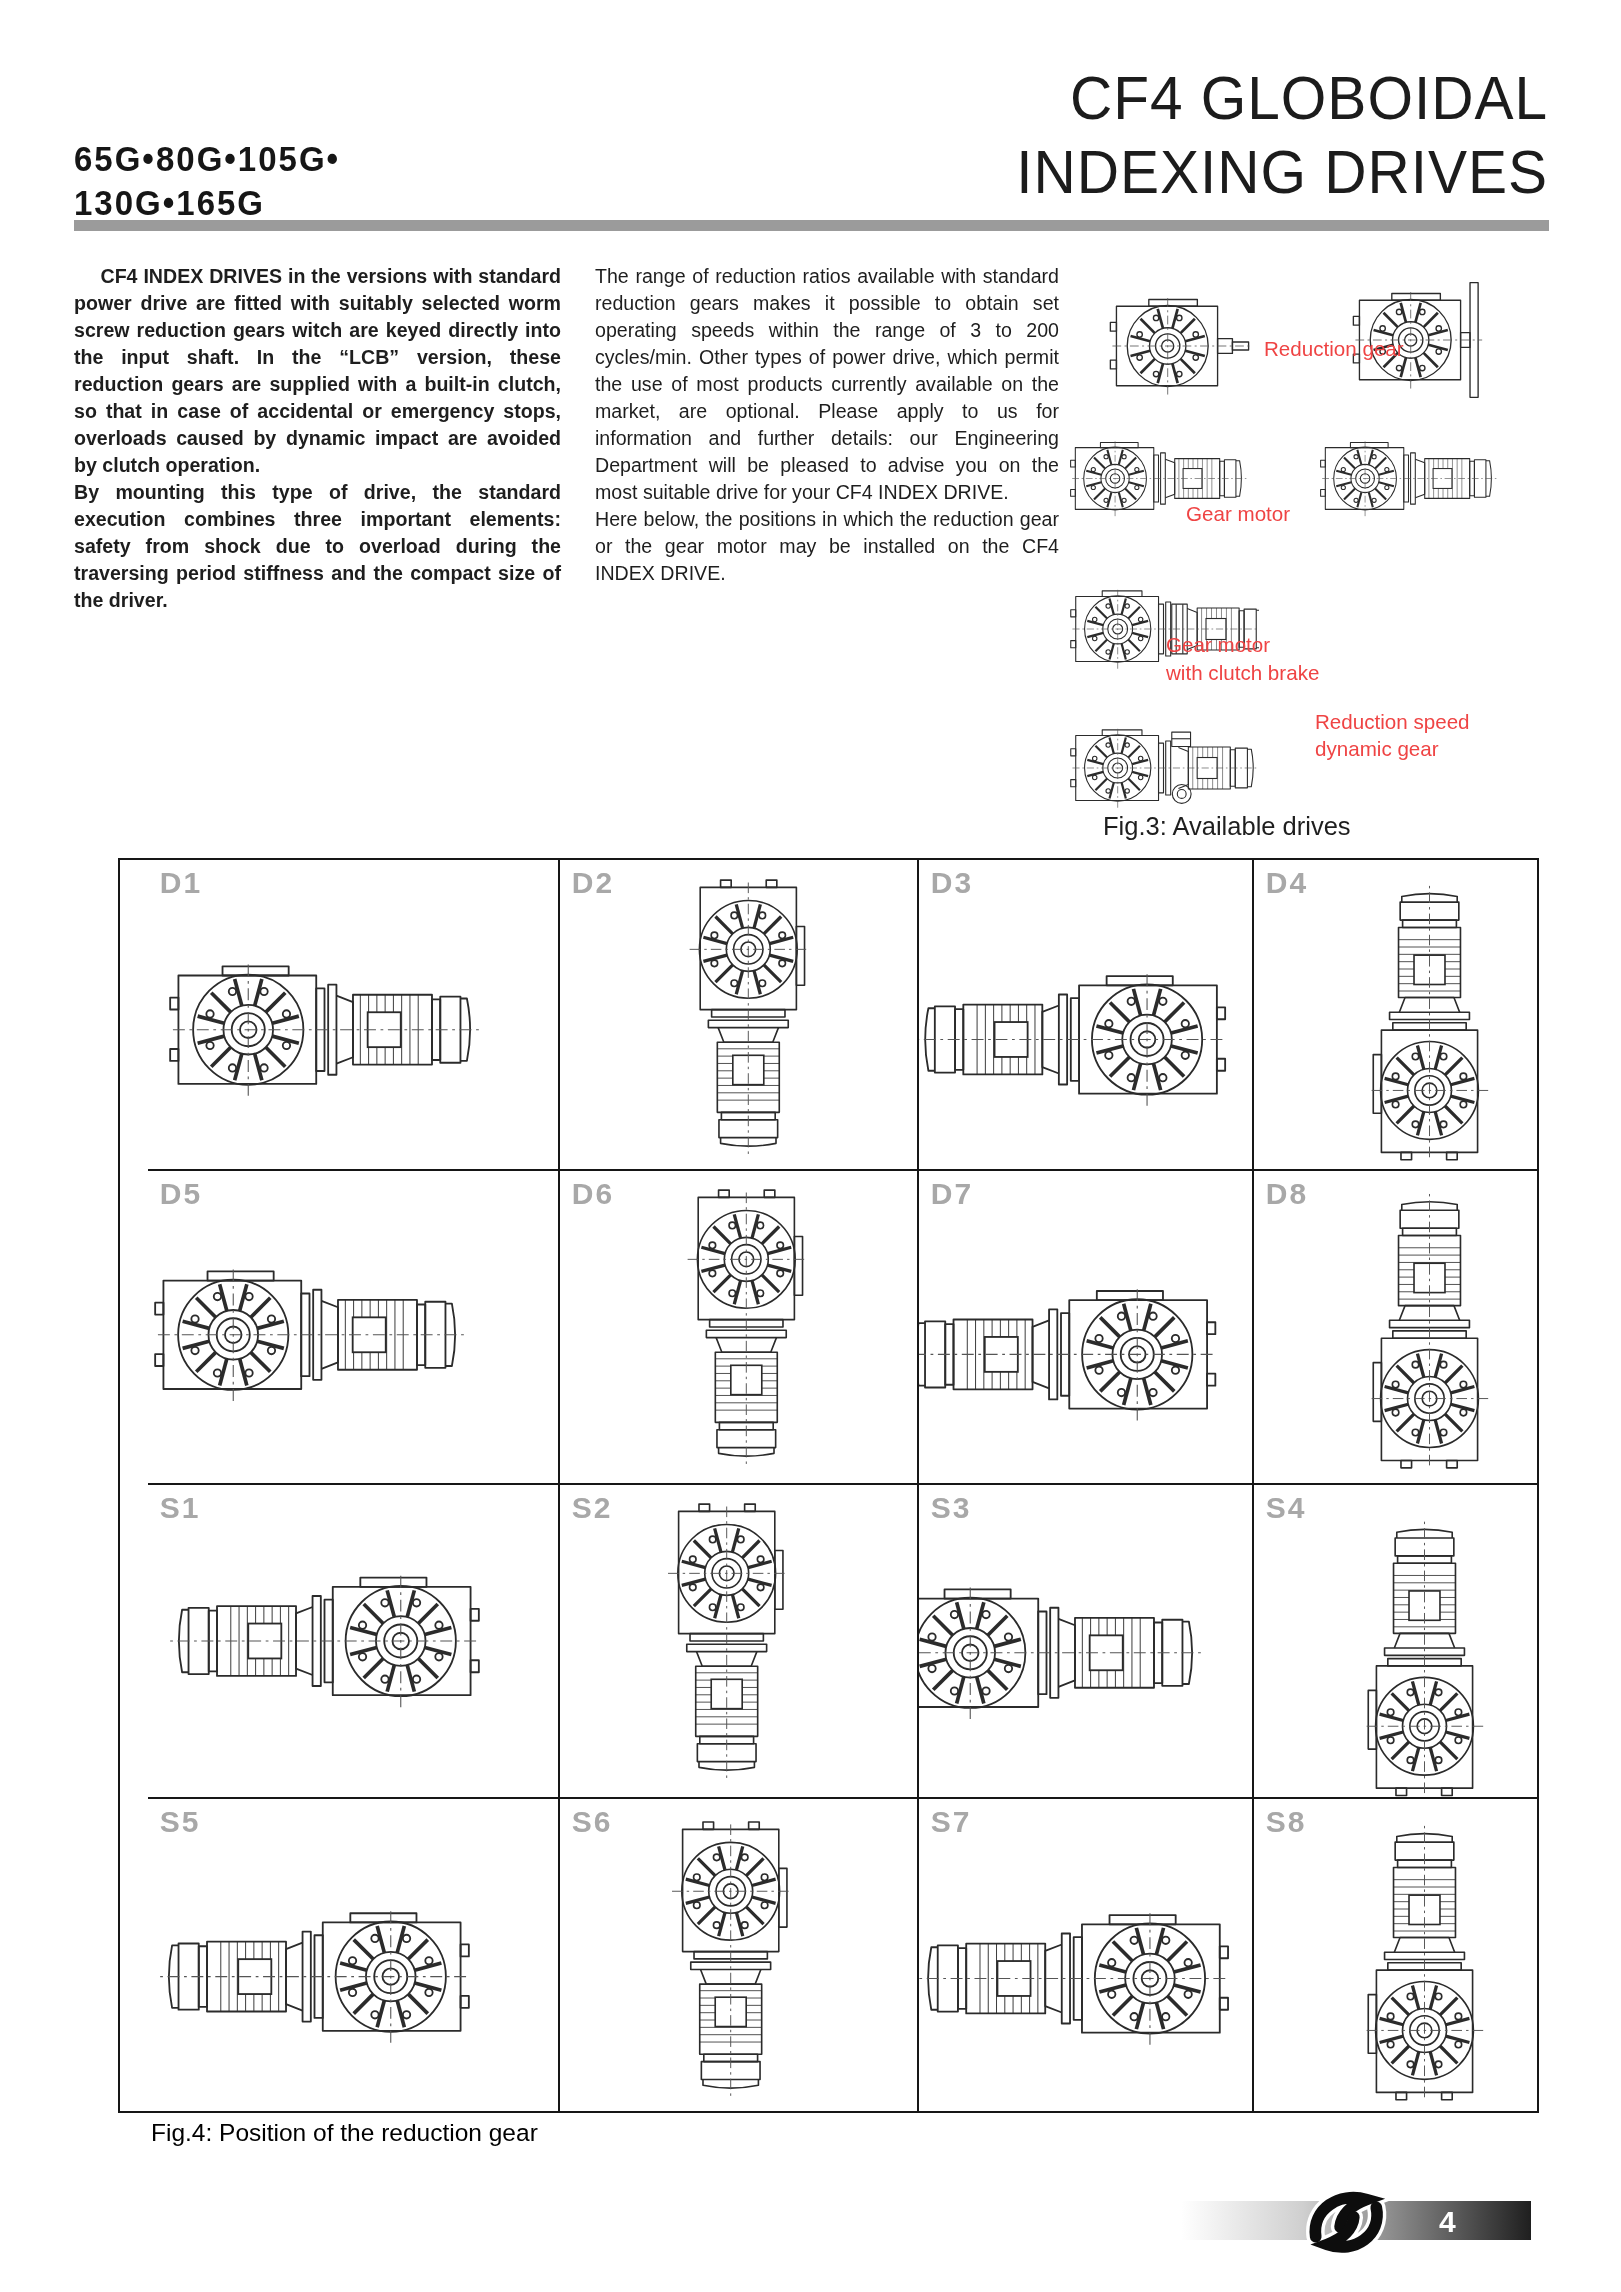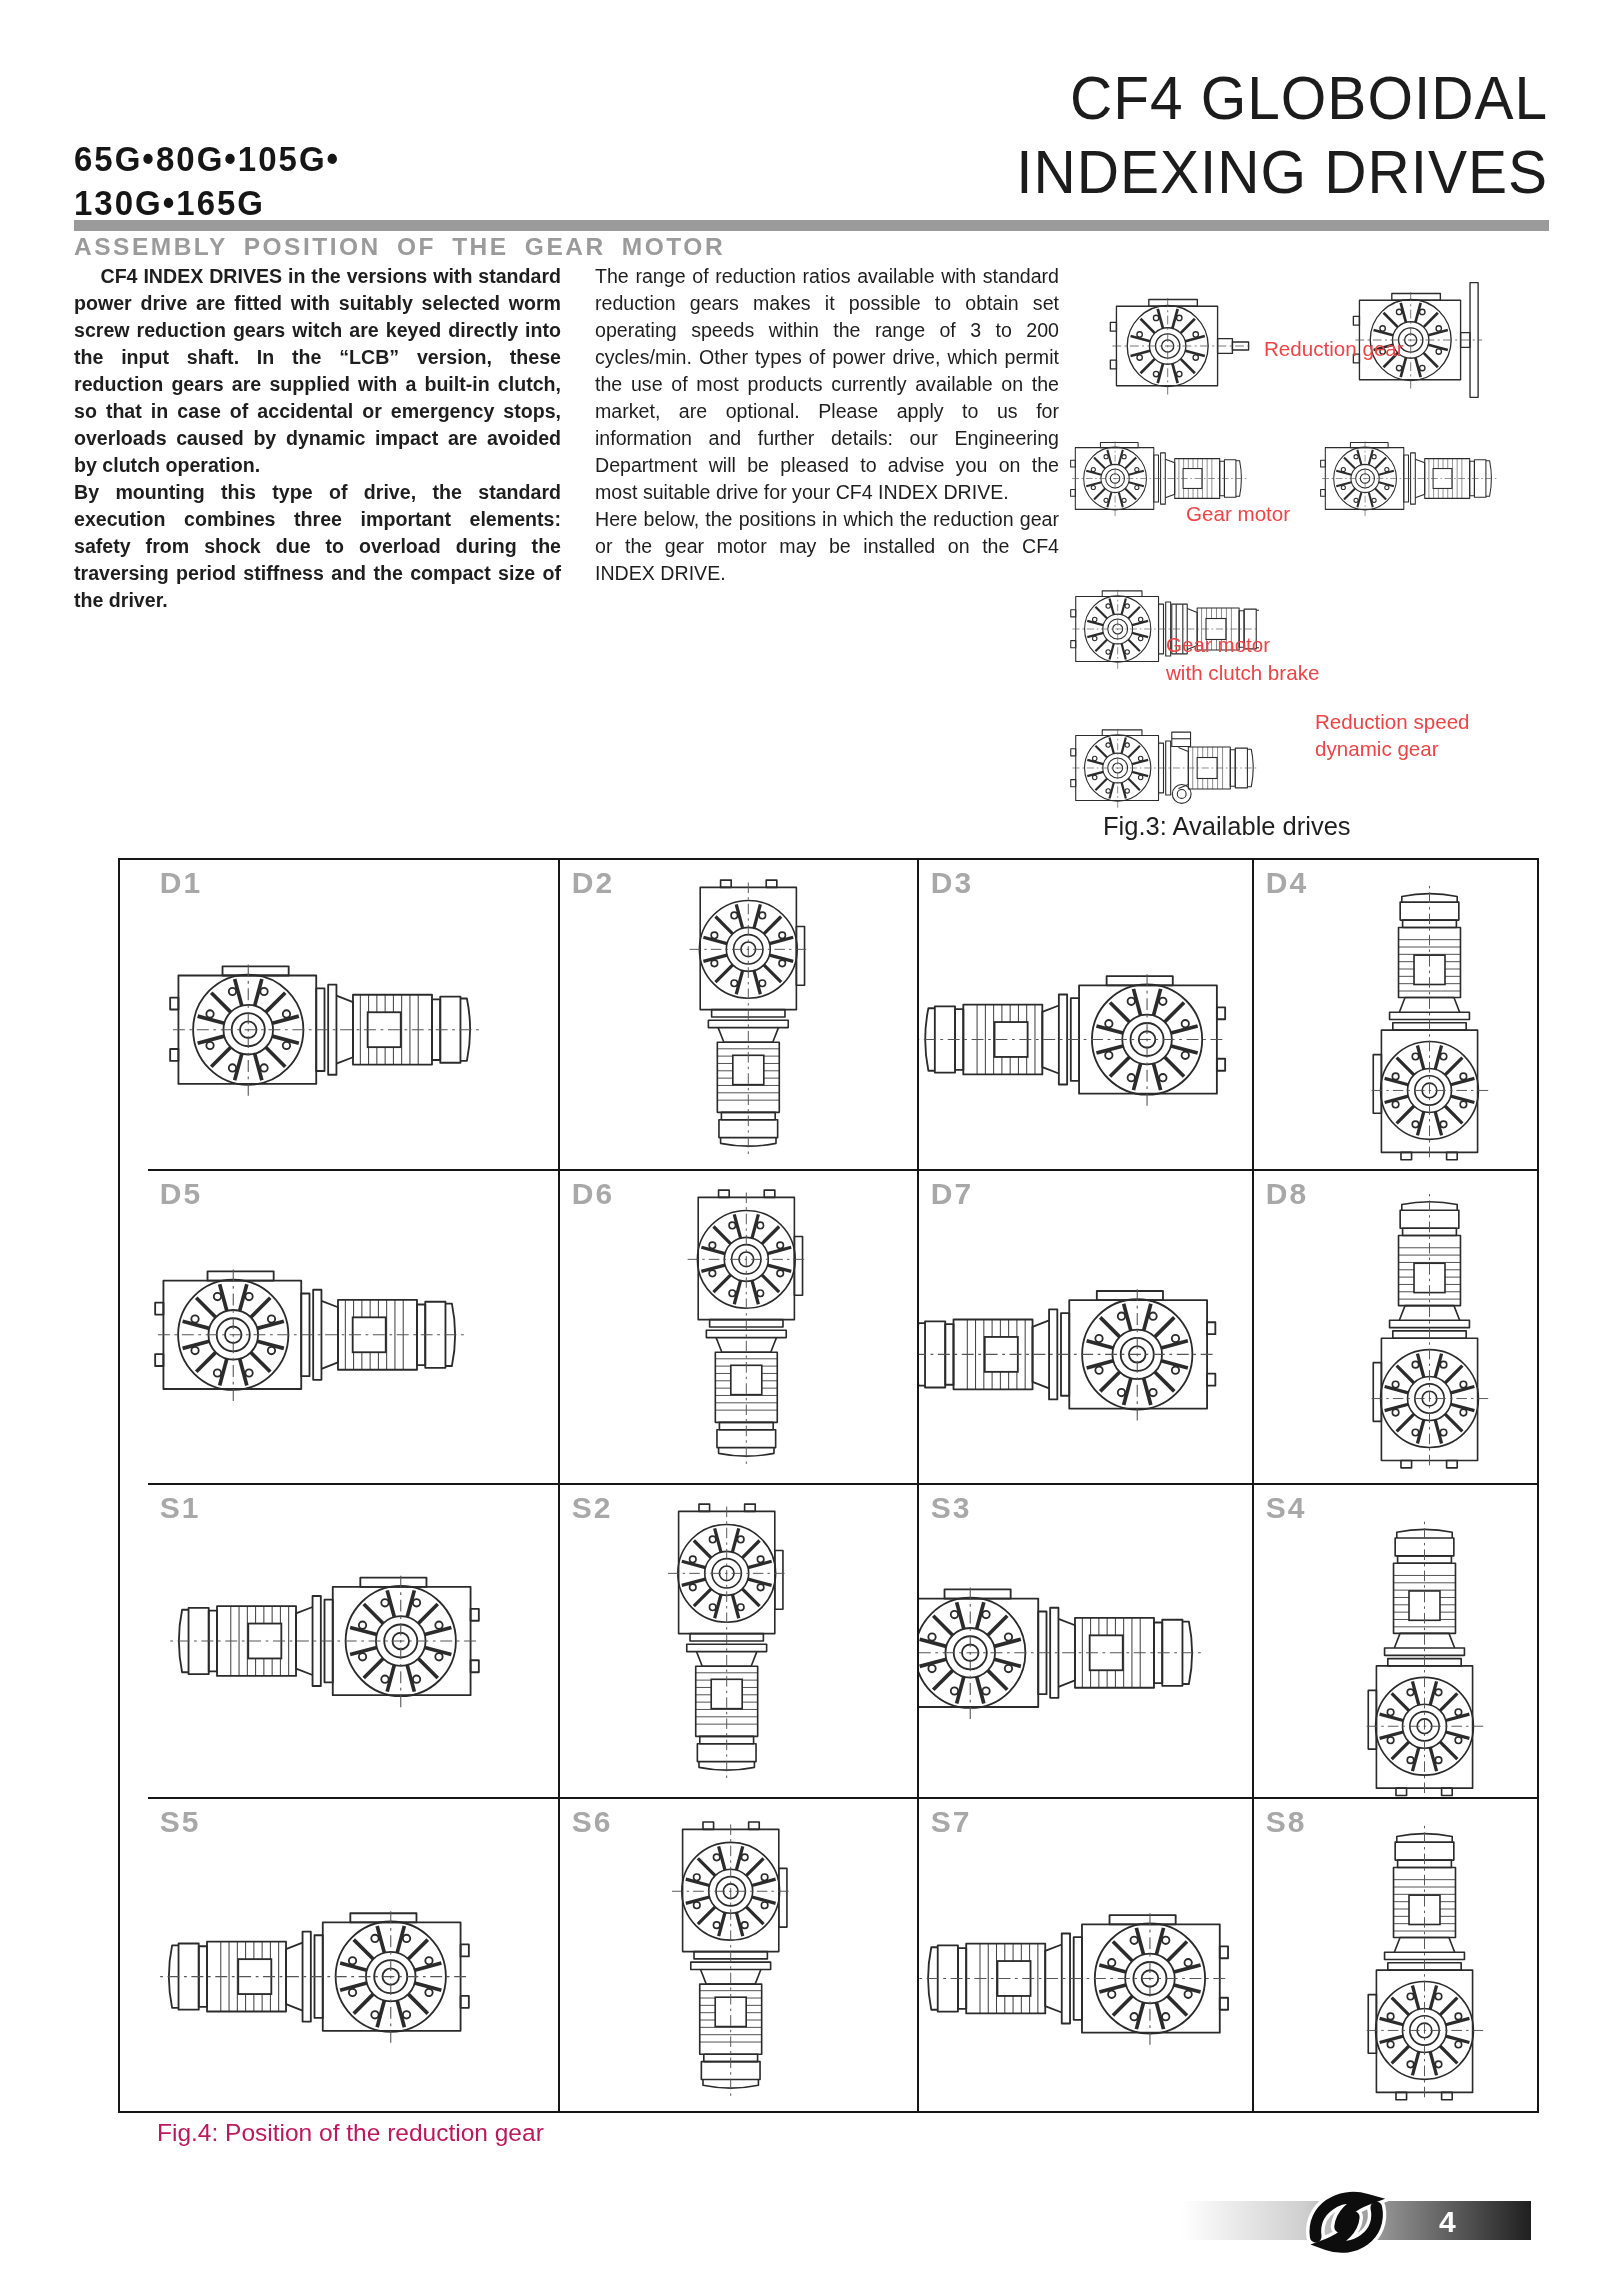--- a/index.html
+++ b/index.html
@@ -31,21 +31,21 @@
   
   #grid{position:absolute;left:118px;top:858px;width:1421px;height:1255px;
         border:2.9px solid #161616;box-sizing:border-box;display:grid;
         grid-template-columns:412px 359px 335px 1fr;grid-template-rows:311px 314px 314px 1fr;padding-left:28px;}
   .cell{position:relative;border-right:2.9px solid #161616;border-bottom:2.9px solid #161616;
         box-sizing:border-box;display:flex;align-items:center;justify-content:center;overflow:hidden;}
   .cell:nth-child(4n){border-right:none;}
   .cell:nth-child(n+13){border-bottom:none;}
   .cell-label{position:absolute;left:11.8px;top:5.9px;font-size:30px;font-weight:800;
               color:#a8a8a8;letter-spacing:2px;}
-  #fig4caption{position:absolute;left:157px;top:2119px;font-size:24.5px;color:#be185d;}
+  #fig4caption{position:absolute;left:151px;top:2119px;font-size:24.5px;color:#000000;}
 
   
   svg{display:block;}
   .ln{stroke:#2b2b2b;fill:none;stroke-width:2;stroke-linejoin:round;}
   .cl{stroke:#555;fill:none;stroke-width:1.2;stroke-dasharray:13 5 3 5;}
 
   
   #footbar{position:absolute;left:1181px;top:2201px;width:350px;height:39px;
            background:linear-gradient(to right,rgba(255,255,255,0) 0%,#cfcfcf 35%,#8d8d8d 60%,#1f1f1f 100%);}
   #footlogo{position:absolute;left:1294px;top:2180px;}
@@ -60,21 +60,20 @@
     <div>65G•80G•105G•</div>
     <div>130G•165G</div>
   </div>
 
   <div id="title">
     <div>CF4 GLOBOIDAL</div>
     <div>INDEXING DRIVES</div>
   </div>
 
   <div id="hbar"></div>
-  <div id="secheading">ASSEMBLY POSITION OF THE GEAR MOTOR</div>
 
   <div id="col1" class="col">
     <p class="indent">CF4 INDEX DRIVES in the versions with standard power drive are fitted with suitably selected worm screw reduction gears witch are keyed directly into the input shaft. In the “LCB” version, these reduction gears are supplied with a built-in clutch, so that in case of accidental or emergency stops, overloads caused by dynamic impact are avoided by clutch operation.</p>
     <p>By mounting this type of drive, the standard execution combines three important elements: safety from shock due to overload during the traversing period stiffness and the compact size of the driver.</p>
   </div>
   <div id="col2" class="col">
     <p>The range of reduction ratios available with standard reduction gears makes it possible to obtain set operating speeds within the range of 3 to 200 cycles/min. Other types of power drive, which permit the use of most products currently available on the market, are optional. Please apply to us for information and further details: our Engineering Department will be pleased to advise you on the most suitable drive for your CF4 INDEX DRIVE.</p>
     <p>Here below, the positions in which the reduction gear or the gear motor may be installed on the CF4 INDEX DRIVE.</p>
   </div>
 

